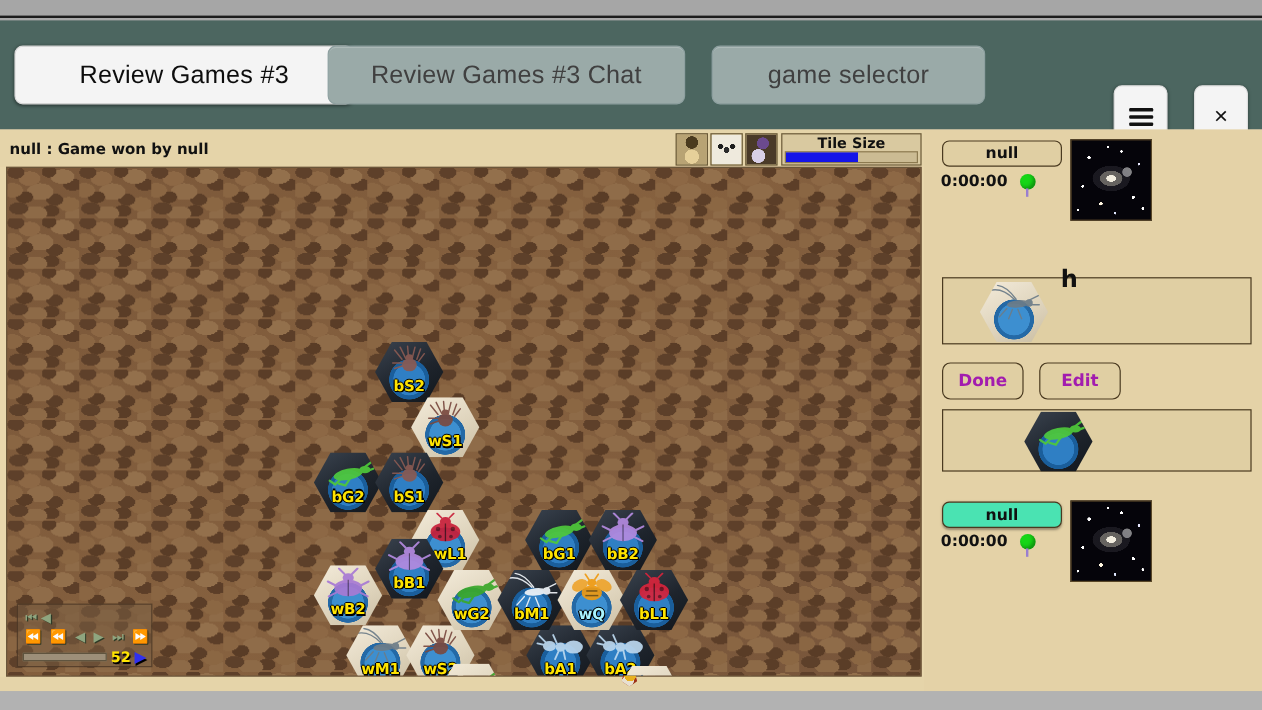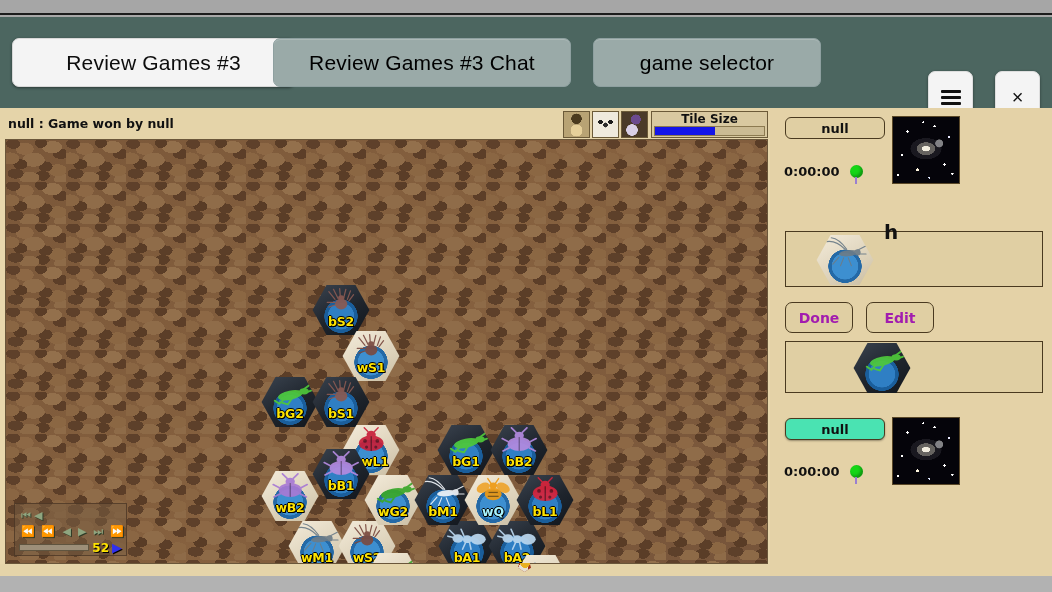--- a/index.html
+++ b/index.html
@@ -44,21 +44,21 @@
     padding: 0 14px;
   }
   .tab.active {
     background: #f4f4f4;
     color: #0d0d0d;
     border: 1px solid #d8d8d8;
     box-shadow: 0 1px 3px rgba(0,0,0,.45);
   }
   .tab.inactive {
     background: #9aaaa8;
-    color: #000000;
+    color: #404040;
     border: 1px solid #8ea0a0;
     box-shadow: inset 0 1px 0 rgba(255,255,255,.18);
   }
   #tab-0 { left: 12px;  width: 283px; }
   #tab-1 { left: 273px; width: 298px; }
   #tab-2 { left: 593px; width: 228px; }
 
   .winbtn {
     position: absolute; top: 54px;
     width: 45px; height: 52px;
@@ -253,21 +253,21 @@
     display: flex; align-items: center; justify-content: center;
     font-family: "DejaVu Sans", sans-serif;
     font-weight: bold; font-size: 13px; color: #111;
   }
   .namebox.idle   { background: #e0cfa3; }
   .namebox.active { background: #4ae3b2; box-shadow: 0 1px 2px rgba(0,0,0,.35); }
   .clockrow {
     position: absolute;
     display: flex; align-items: center; gap: 10px;
     font-family: "DejaVu Sans", sans-serif;
-    font-weight: bold; font-size: 13px; color: #111; margin-top: 20px;
+    font-weight: bold; font-size: 13px; color: #111;
   }
   .pin { width: 13px; height: 13px; border-radius: 50%; background: #16d616; box-shadow: inset -2px -2px 3px rgba(0,0,0,.3); position: relative; }
   .pin::after { content:""; position:absolute; left:5px; top:12px; width:2px; height:7px; background:#9a7fd0; }
   .thumb {
     position: absolute;
     width: 68px; height: 68px;
     border: 1px solid #5a4828;
     background-color: #05040a;
     background-image:
       radial-gradient(ellipse 22px 15px at 50% 48%, rgba(255,250,235,.95) 0 18%, rgba(220,215,200,.45) 19% 42%, rgba(120,118,130,.18) 43% 70%, transparent 71%),

